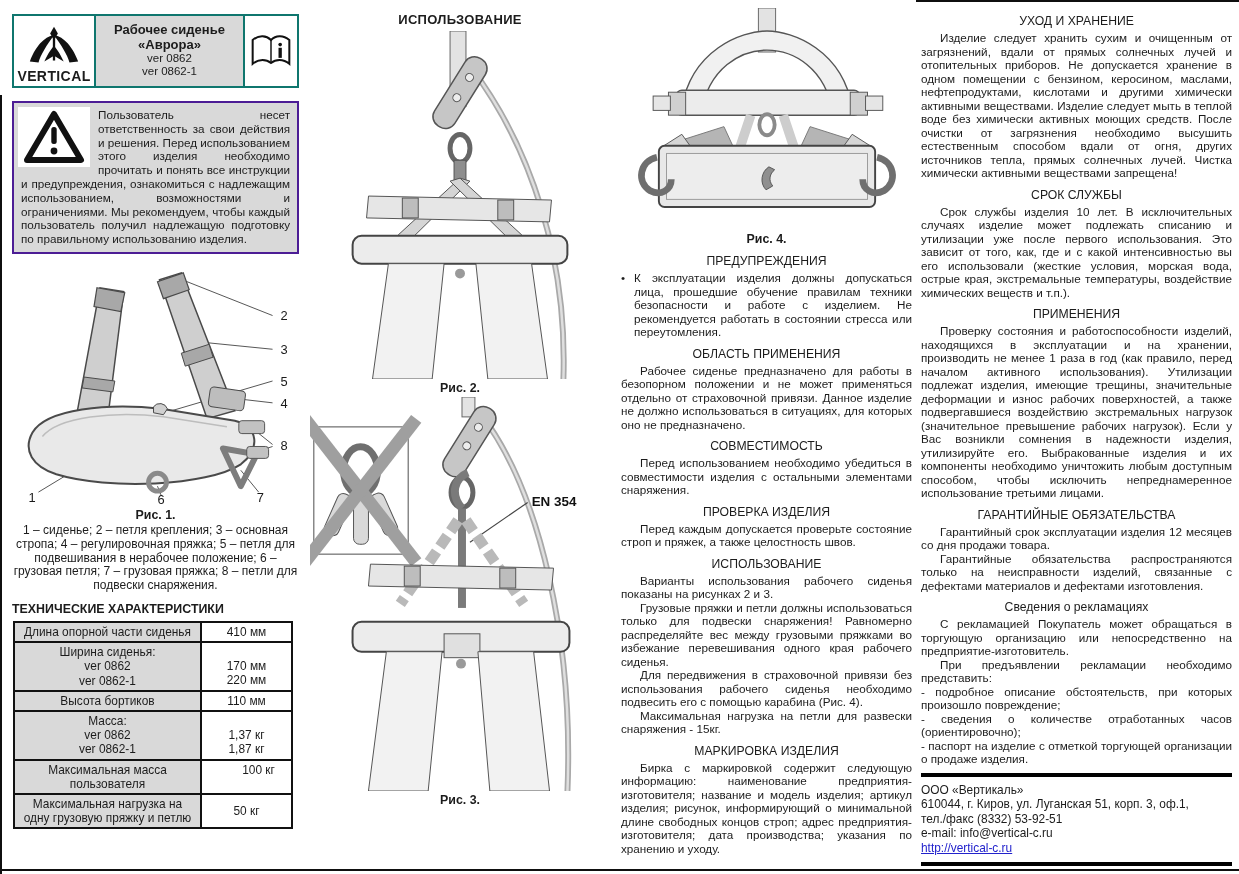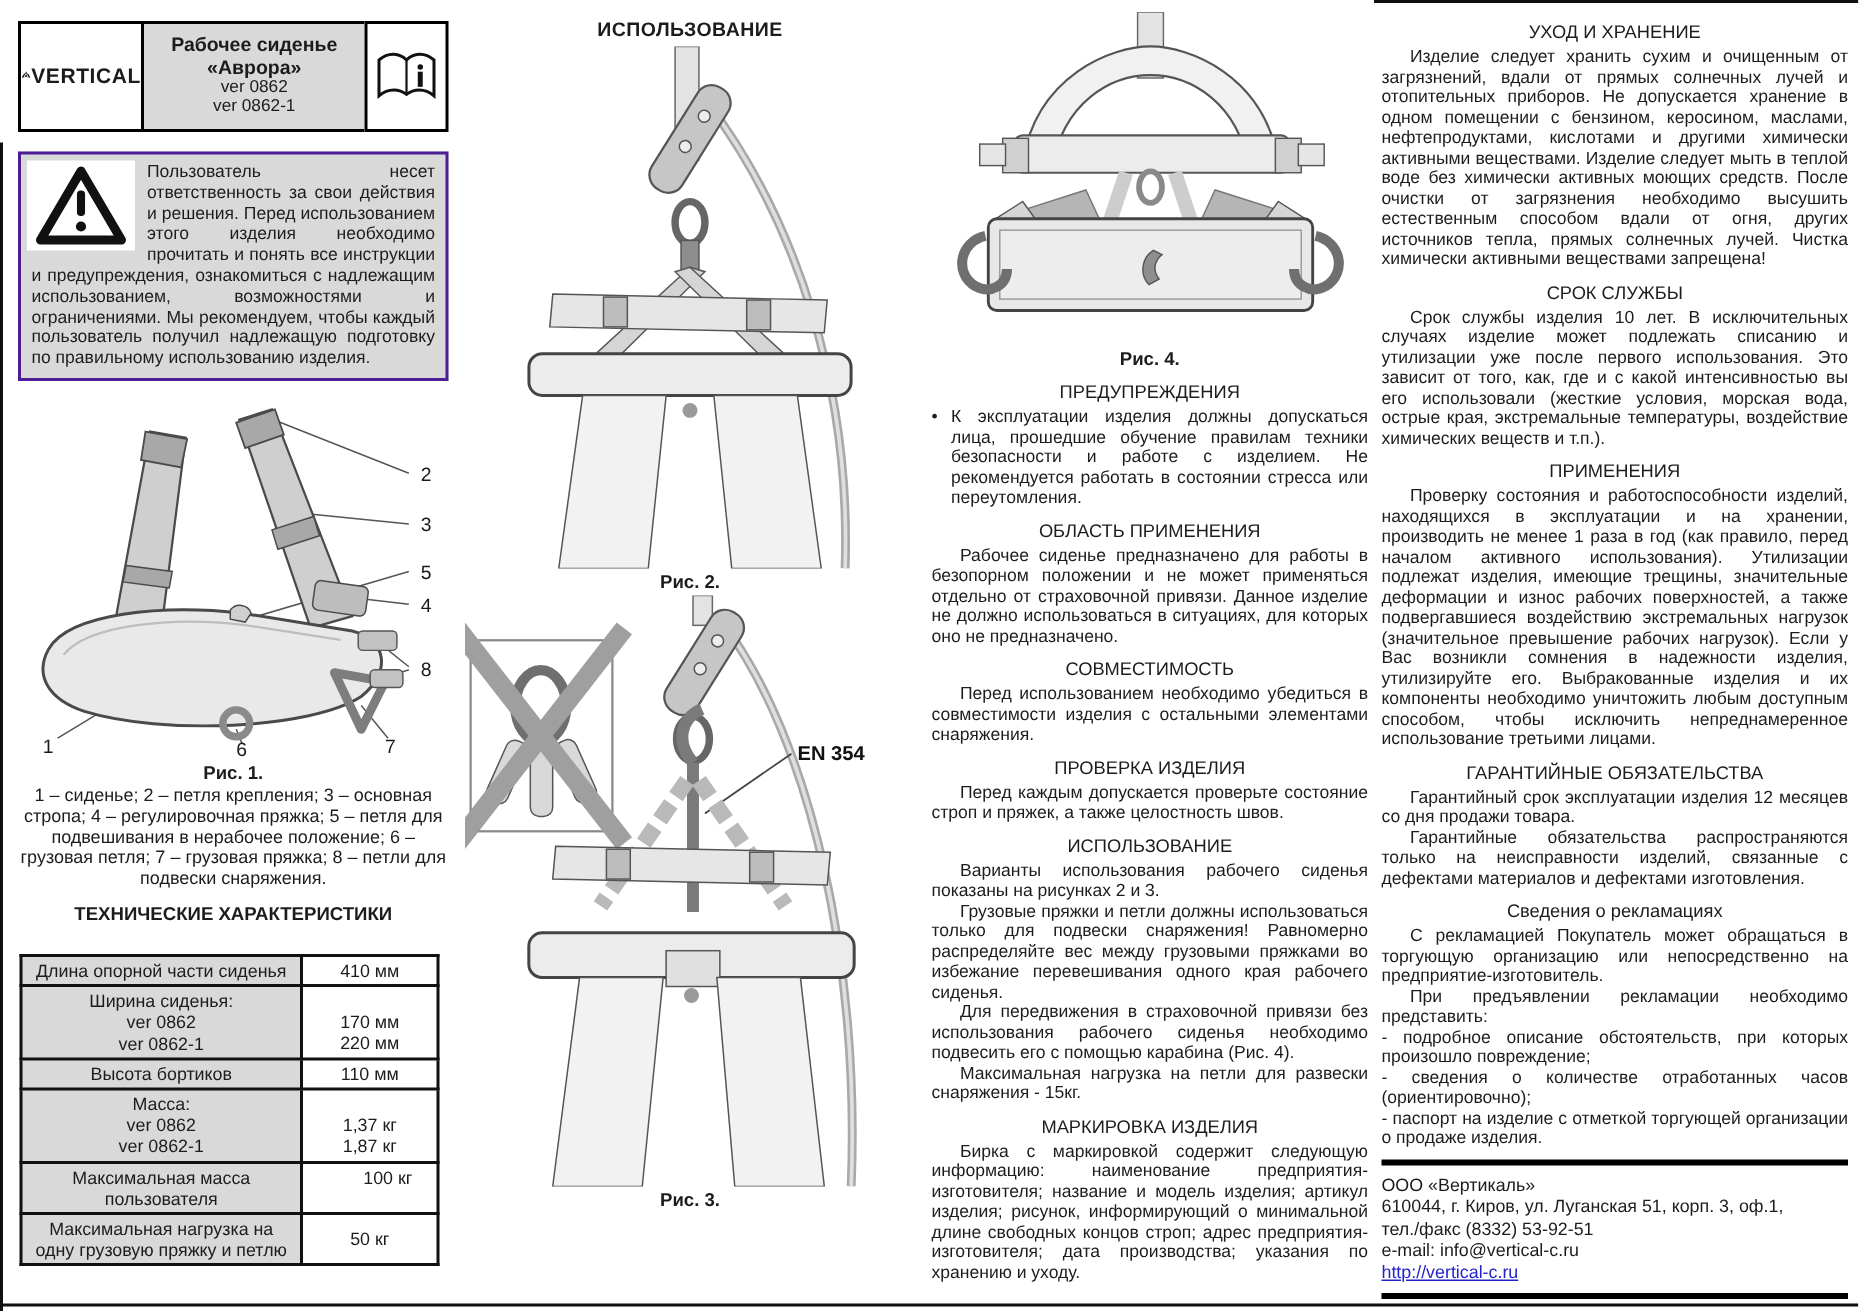--- a/index.html
+++ b/index.html
@@ -13,22 +13,22 @@
   .edge-bottom { position:absolute; left:0; top:869px; width:1239px; height:2px; background:#0f0f0f; }
   .edge-top    { position:absolute; left:916px; top:0; width:323px; height:2px; background:#0f0f0f; }
 
   .col1 { position:absolute; left:12px;  top:14px; width:287px; }
   .col2 { position:absolute; left:310px; top:10px; width:300px; }
   .col3 { position:absolute; left:621px; top:8px;  width:291px; }
   .col4 { position:absolute; left:921px; top:10px; width:311px; }
 
   
   .hdr { display:flex; height:74px; }
-  .hdr > div { border:2px solid #000000; }
-  .logo-box { width:84px; background:#fff; display:flex; flex-direction:row; align-items:center; justify-content:flex-end; padding-bottom:3px; }
+  .hdr > div { border:2px solid #0f766e; }
+  .logo-box { width:84px; background:#fff; display:flex; flex-direction:column; align-items:center; justify-content:flex-end; padding-bottom:3px; }
   .logo-box .brand { font-weight:bold; font-size:14px; letter-spacing:.4px; line-height:1; }
   .title-box { width:147px; background:#d9d9d9; border-left:none !important; border-right:none !important; text-align:center; padding-top:6px; }
   .title-box .t1 { font-weight:bold; font-size:13px; line-height:15px; }
   .title-box .t2 { font-size:11.5px; line-height:13px; }
   .book-box { flex:1; display:flex; align-items:center; justify-content:center; background:#fff; }
 
   
   .warn { margin-top:13px; background:#d9d9d9; border:2px solid #4c1d95; padding:5px 7px 6px; font-size:11.7px; line-height:13.8px; text-align:justify; min-height:128px; }
   .warn-tri { float:left; width:72px; height:60px; background:#fff; margin:-1px 8px 1px -3px; display:flex; align-items:center; justify-content:center; }
 
@@ -39,21 +39,21 @@
   .h2big { font-weight:bold; font-size:13px; text-align:center; letter-spacing:.3px; margin:2px 0 4px; }
   .h { font-weight:normal; font-size:12.2px; text-align:center; margin:8px 0 3px; }
   .h.first { margin-top:4px; }
   .p { font-size:11.7px; line-height:13.5px; text-align:justify; text-indent:19px; margin:0; }
   .p.noind { text-indent:0; }
   .bullet-row { display:flex; font-size:11.7px; line-height:13.5px; }
   .bullet-row .b { width:13px; flex:none; }
   .bullet-row .bt { flex:1; text-align:justify; }
 
   
-  .spec-title { font-weight:bold; font-size:12.4px; text-align:center; margin:9px 0 20px; }
+  .spec-title { font-weight:bold; font-size:12.4px; text-align:left; margin:9px 0 5px; }
   table.spec { border-collapse:collapse; width:280px; margin-left:1px; font-size:11.9px; line-height:14.2px; }
   table.spec td { border:2px solid #111; text-align:center; vertical-align:middle; padding:2px 4px; }
   table.spec td.k { background:#d9d9d9; width:187px; }
   table.spec td.top { vertical-align:top;padding-left:28px; }
   .ln { display:block; }
   .sp { display:block; height:14px; }
 
   
   .rule { height:4px; background:#000; margin:7px 0 6px; }
   .company { font-size:11.9px; line-height:14.6px; }

